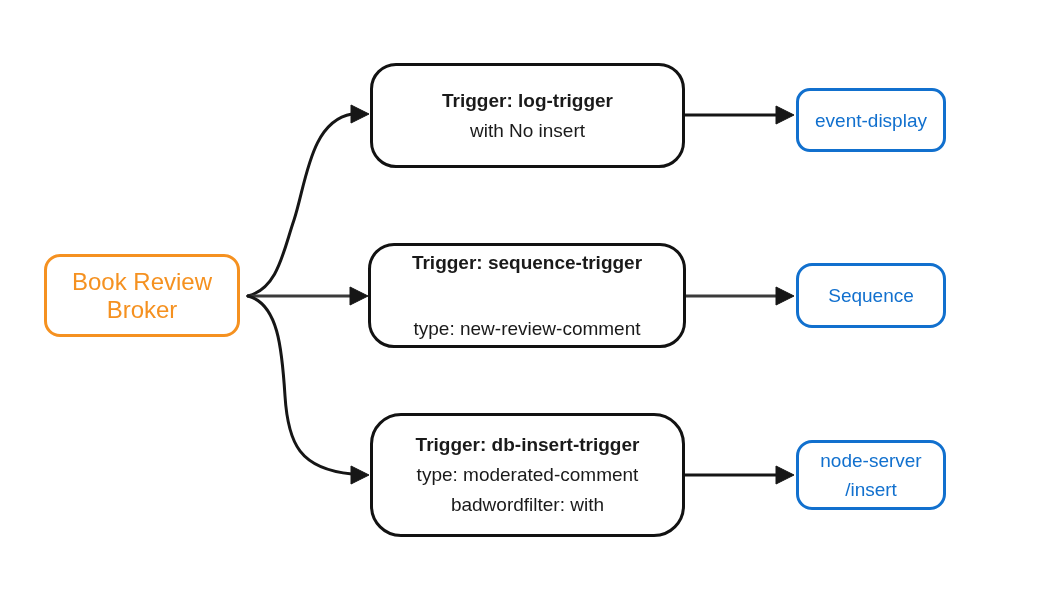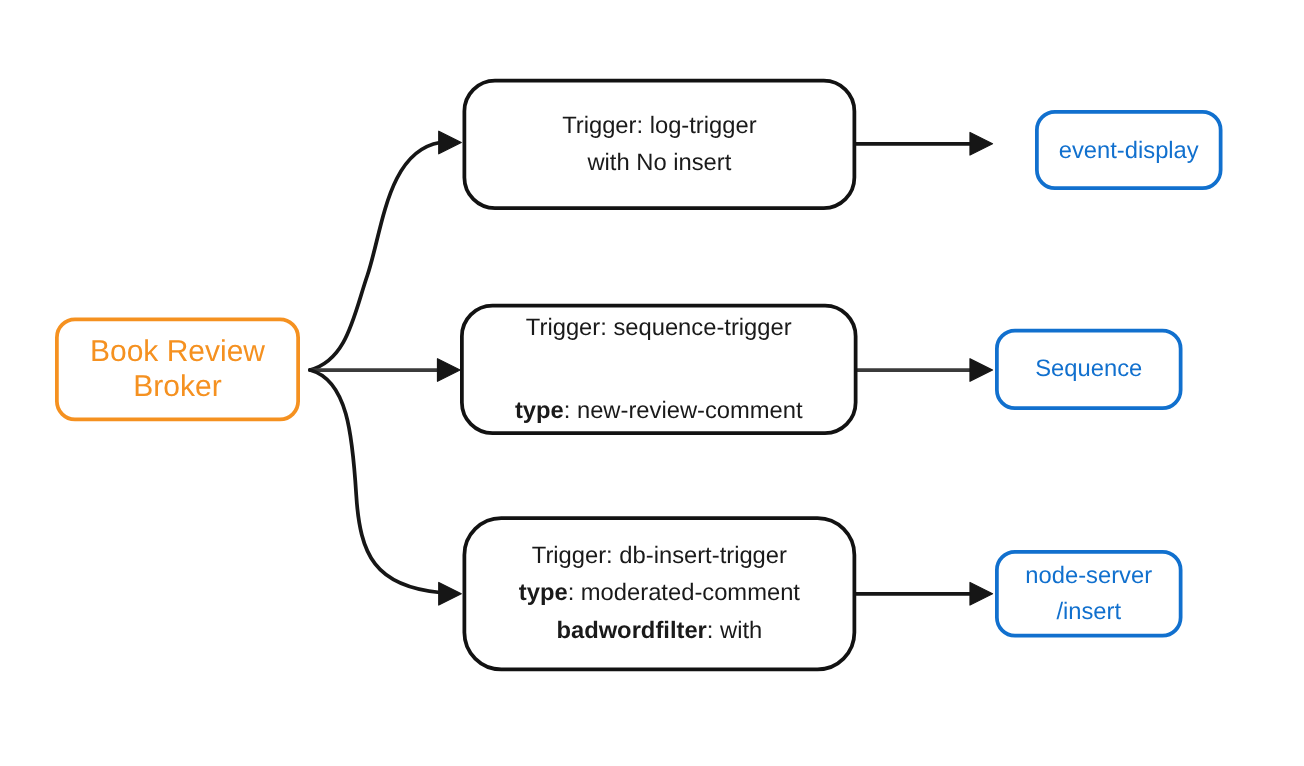--- a/index.html
+++ b/index.html
@@ -64,34 +64,34 @@
     line-height: 28px;
   }
   
   .node.trigger {
     border: 3px solid var(--node-border-dark, #121212);
     border-radius: 26px;
     color: #1a1a1a;
     font-size: 19px;
     line-height: 30px;
   }
-  .node.trigger .title { font-weight: normal; }
-  .node.trigger .bold  { font-weight: bold; }
+  .node.trigger .title { font-weight: bold; }
+  .node.trigger .bold  { font-weight: normal; }
   #trigger-log      { left: 370px; top: 63px;  width: 315px; height: 105px; }
   #trigger-sequence { left: 368px; top: 243px; width: 318px; height: 105px; gap: 36px; }
   #trigger-dbinsert { left: 370px; top: 413px; width: 315px; height: 124px; border-radius: 31px; }
   
   .node.dest {
     border: 3px solid var(--accent-blue, #1170CE);
     border-radius: 16px;
     color: var(--accent-blue, #1170CE);
     font-size: 19px;
     line-height: 29px;
   }
-  #dest-event-display { left: 828px; top: 88px;  width: 150px; height: 64px; }
+  #dest-event-display { left: 796px; top: 88px;  width: 150px; height: 64px; border-radius: 14px; }
   #dest-sequence      { left: 796px; top: 263px; width: 150px; height: 65px; }
   #dest-node-server   { left: 796px; top: 440px; width: 150px; height: 70px; }
 </style>
 </head>
 <body>
 
 <div id="canvas">
 
   <svg id="edges" viewBox="0 0 1043 613" xmlns="http://www.w3.org/2000/svg">
 

